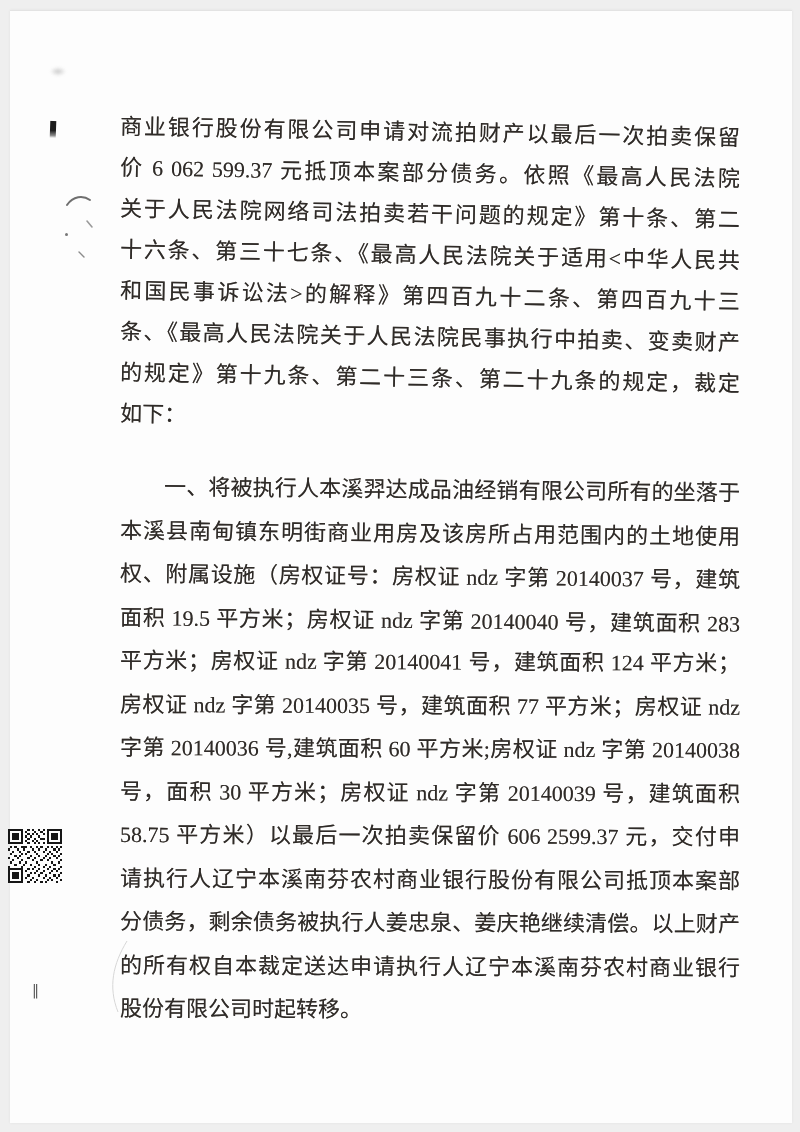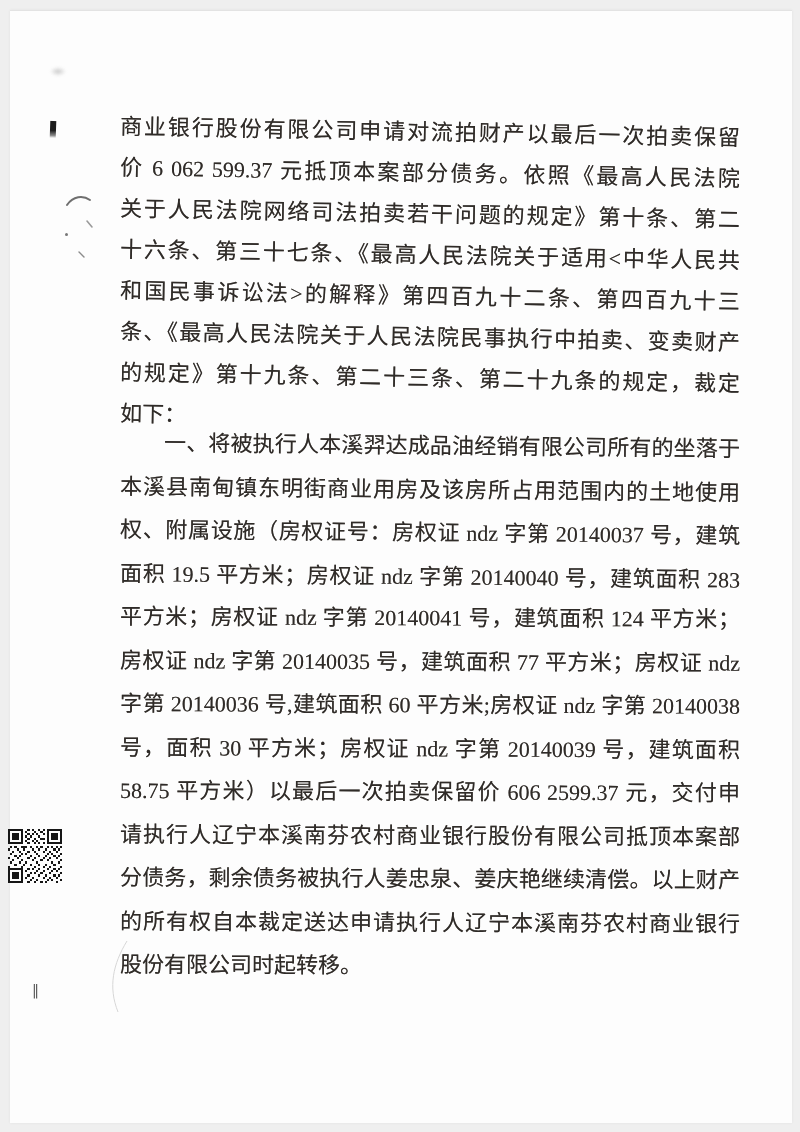--- a/index.html
+++ b/index.html
@@ -9,21 +9,21 @@
     font-family:"Liberation Serif","DejaVu Serif",serif;
   }
   .paper{
     position:absolute;left:10px;top:10px;width:782px;height:1112px;
     background:#fdfdfd;
     border-top:1px solid #e3e3e3;
     box-shadow:0 0 3px rgba(0,0,0,.06);
   }
   .para{position:absolute;left:110px;width:620px;}
   .p1{top:95px;}
-  .p2{top:410px;}
+  .p2{top:454px;}
   .line{
     position:relative;
     font-size:22px;color:#2f2b28;
     text-shadow:0 0 .5px rgba(45,38,30,.55);
     white-space:nowrap;
     text-align:justify;text-align-last:justify;
     transform-origin:0 60%;
   }
   .p1 .line{height:41px;line-height:41px;transform:rotate(1.05deg);}
   .p2 .line{height:43.5px;line-height:43.5px;}

